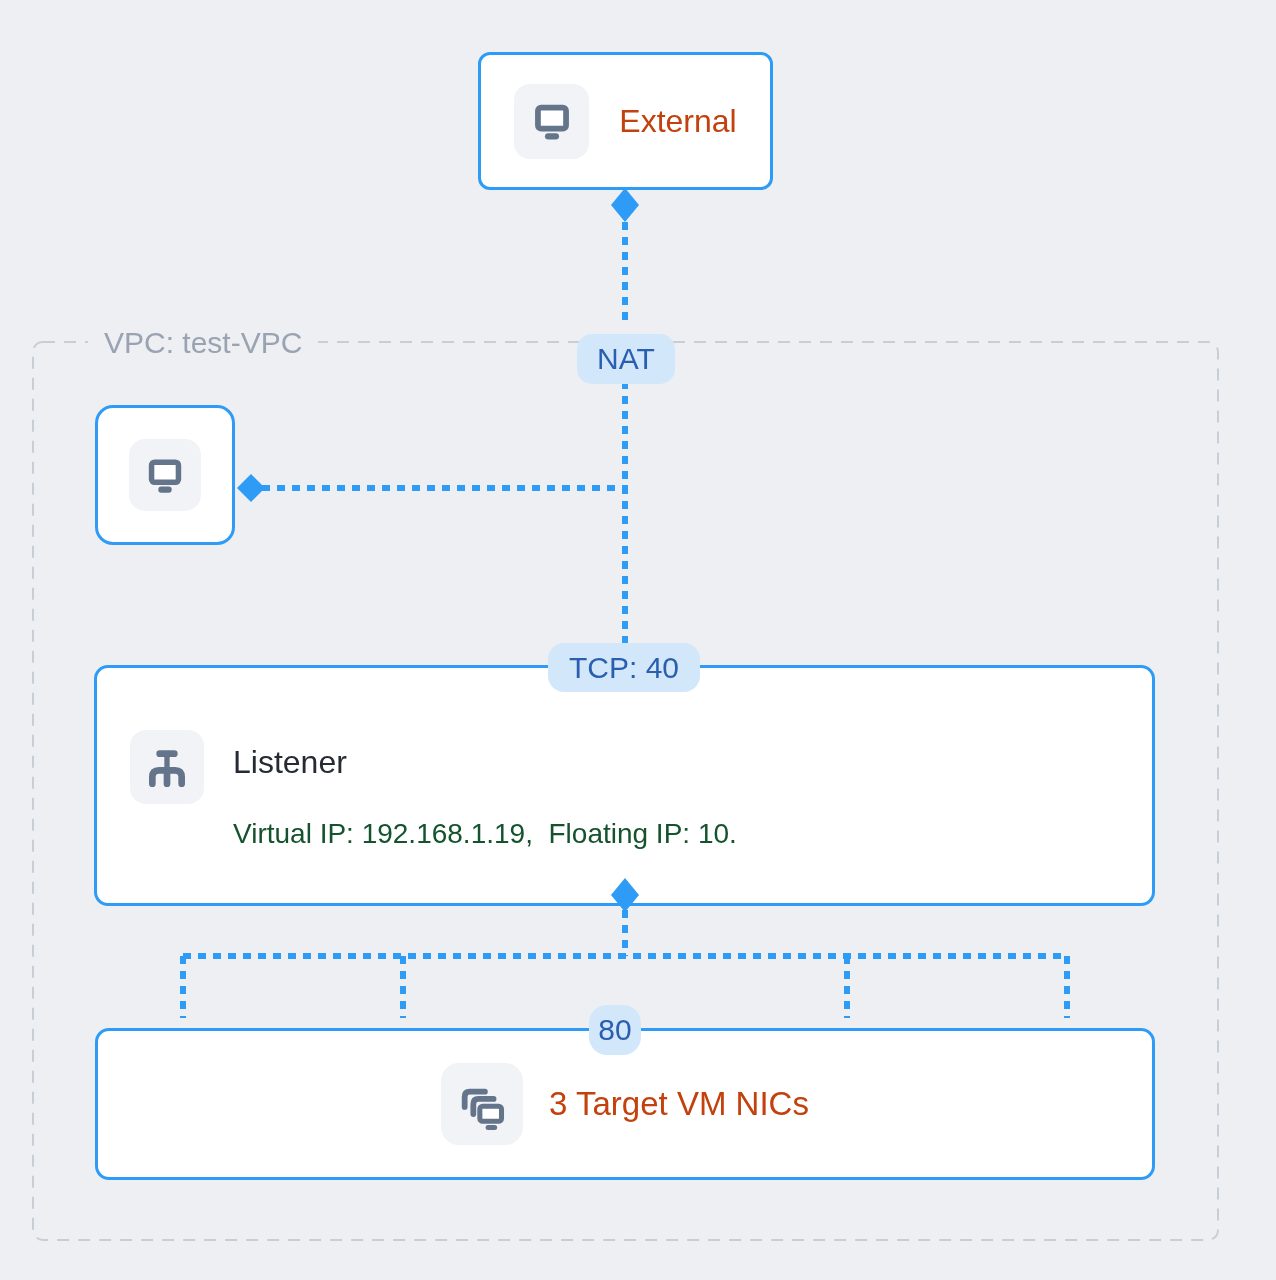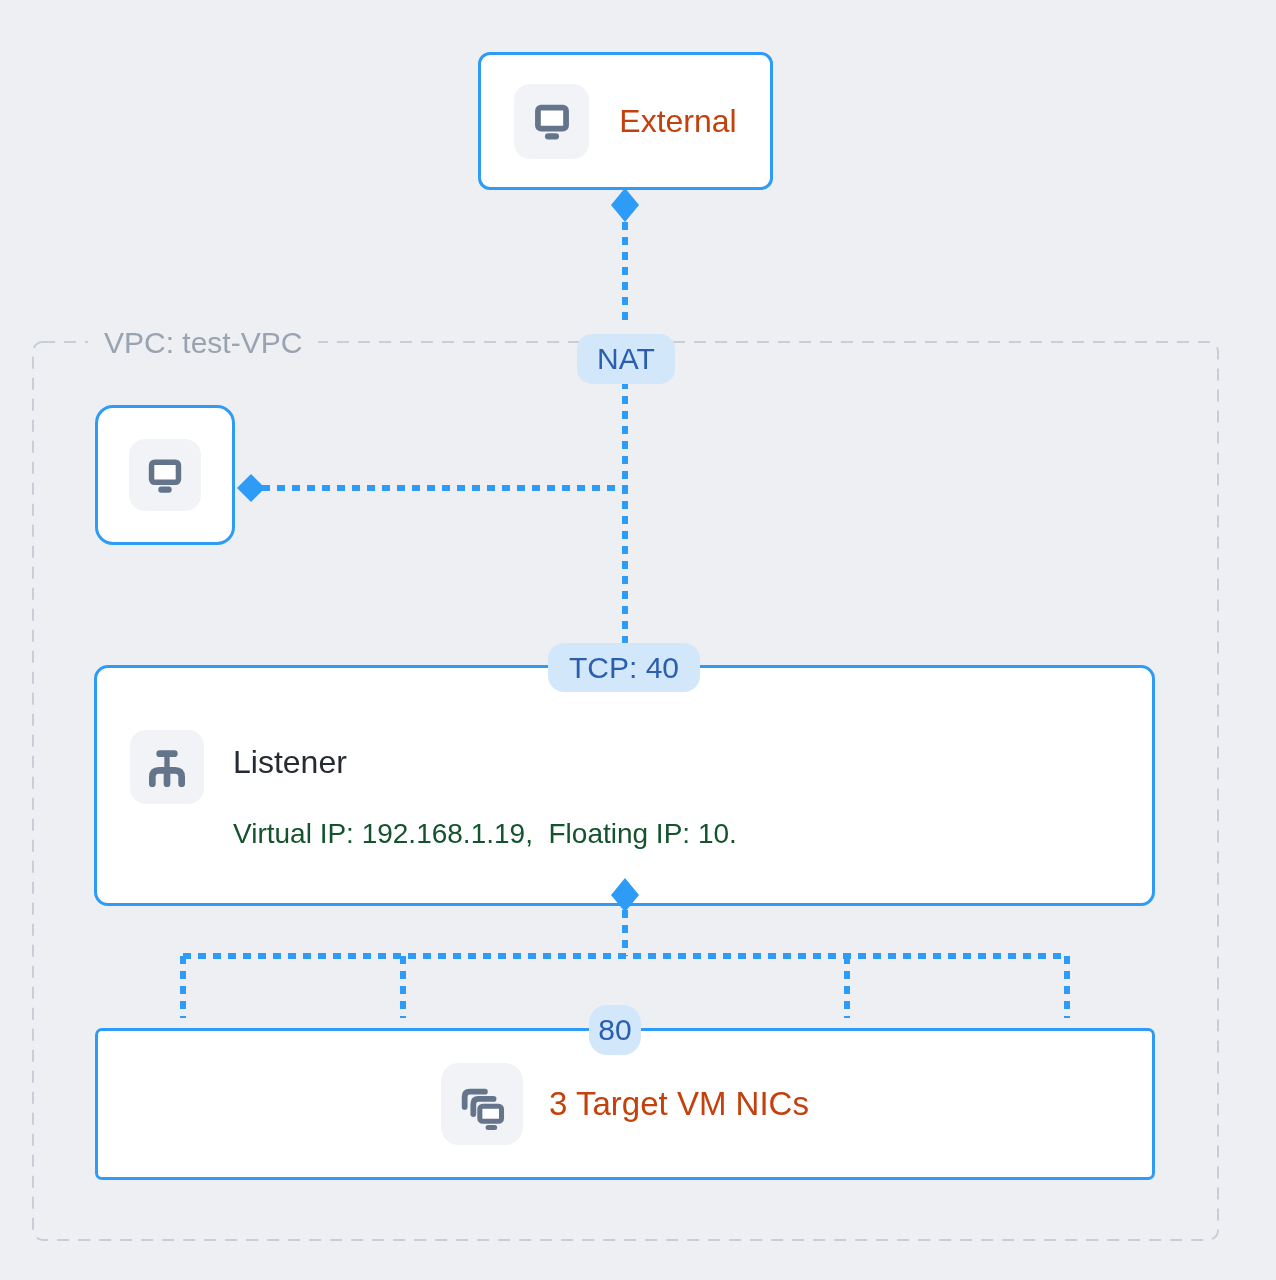--- a/index.html
+++ b/index.html
@@ -65,21 +65,21 @@
     position:absolute; left:136px; top:76px;
     font-size:32px; font-weight:500; color:#262B33;
   }
   .listener-details{
     position:absolute; left:136px; top:150px;
     font-size:28px; color:#14532d;
     white-space:pre;
   }
   .targets-box{
     left:95px; top:1028px; width:1060px; height:152px;
-    border-radius:7px;
+    border-radius:14px;
     justify-content:center;
     gap:26px;
   }
   .targets-box .icon-tile{ width:82px; height:82px; border-radius:18px; }
   .node-label{
     font-size:32px; font-weight:500; color:#c2410c;
   }
   .targets-box .node-label{ font-size:33px; }
   
   .badge{

